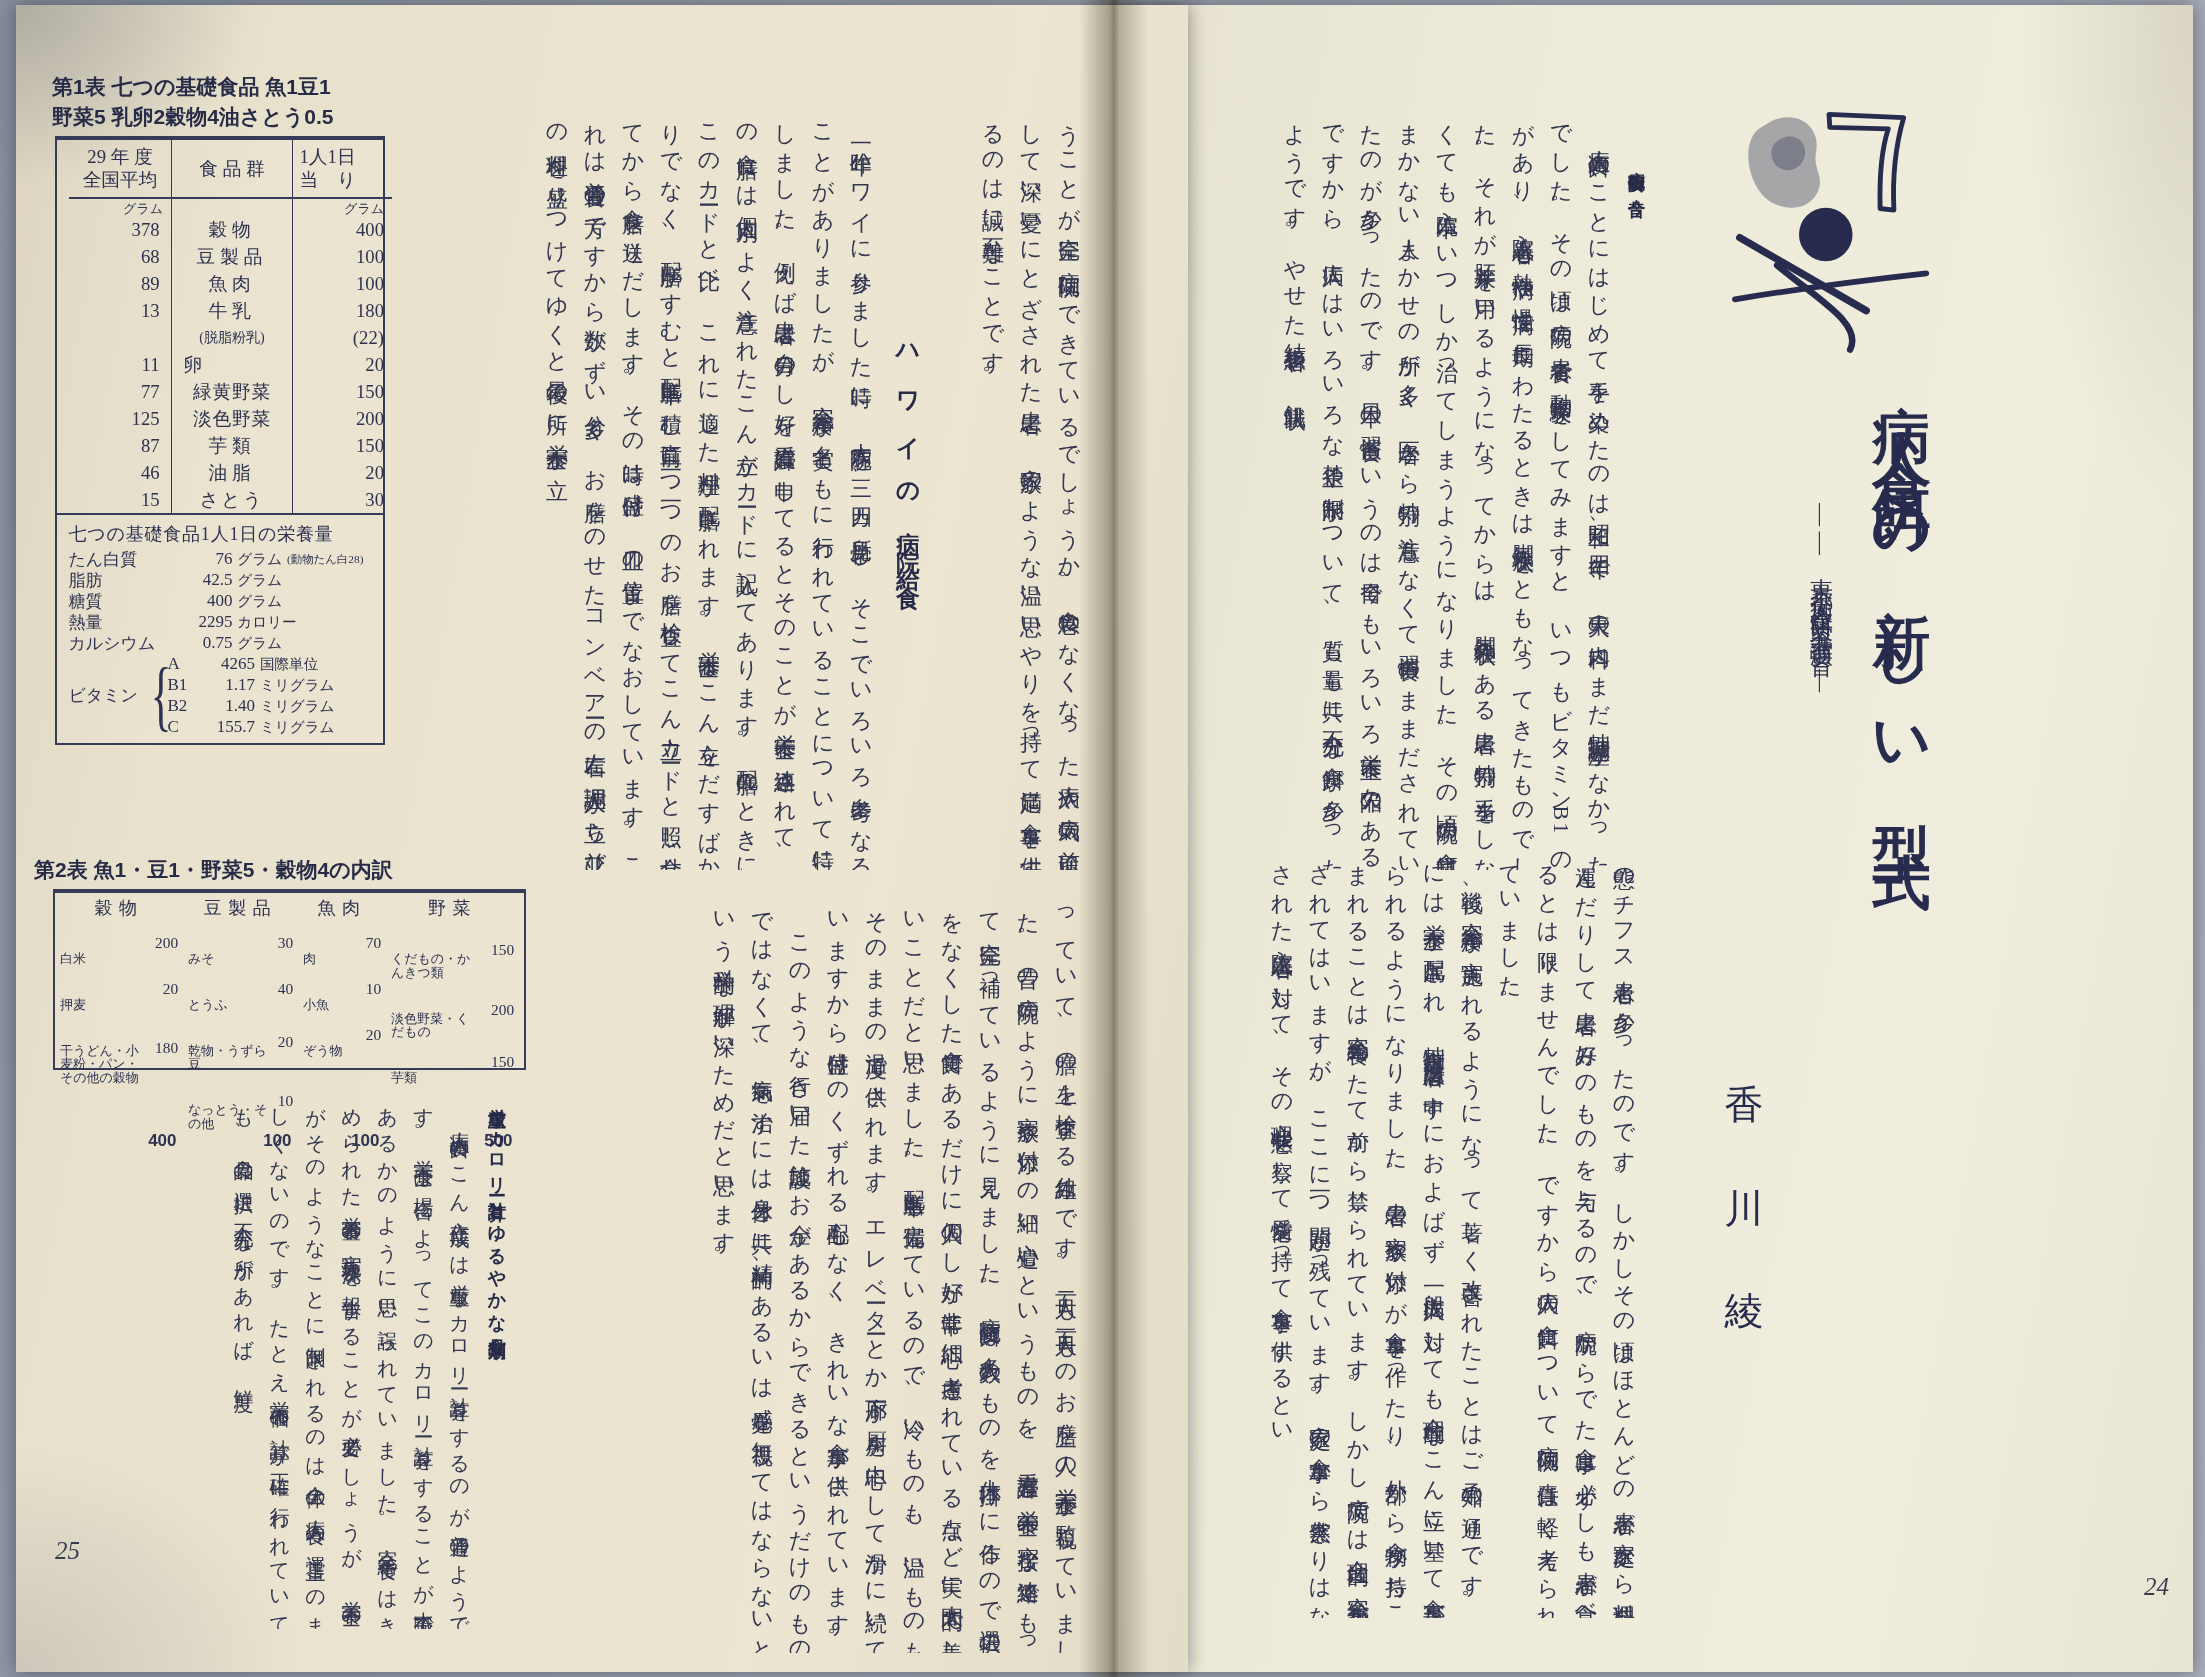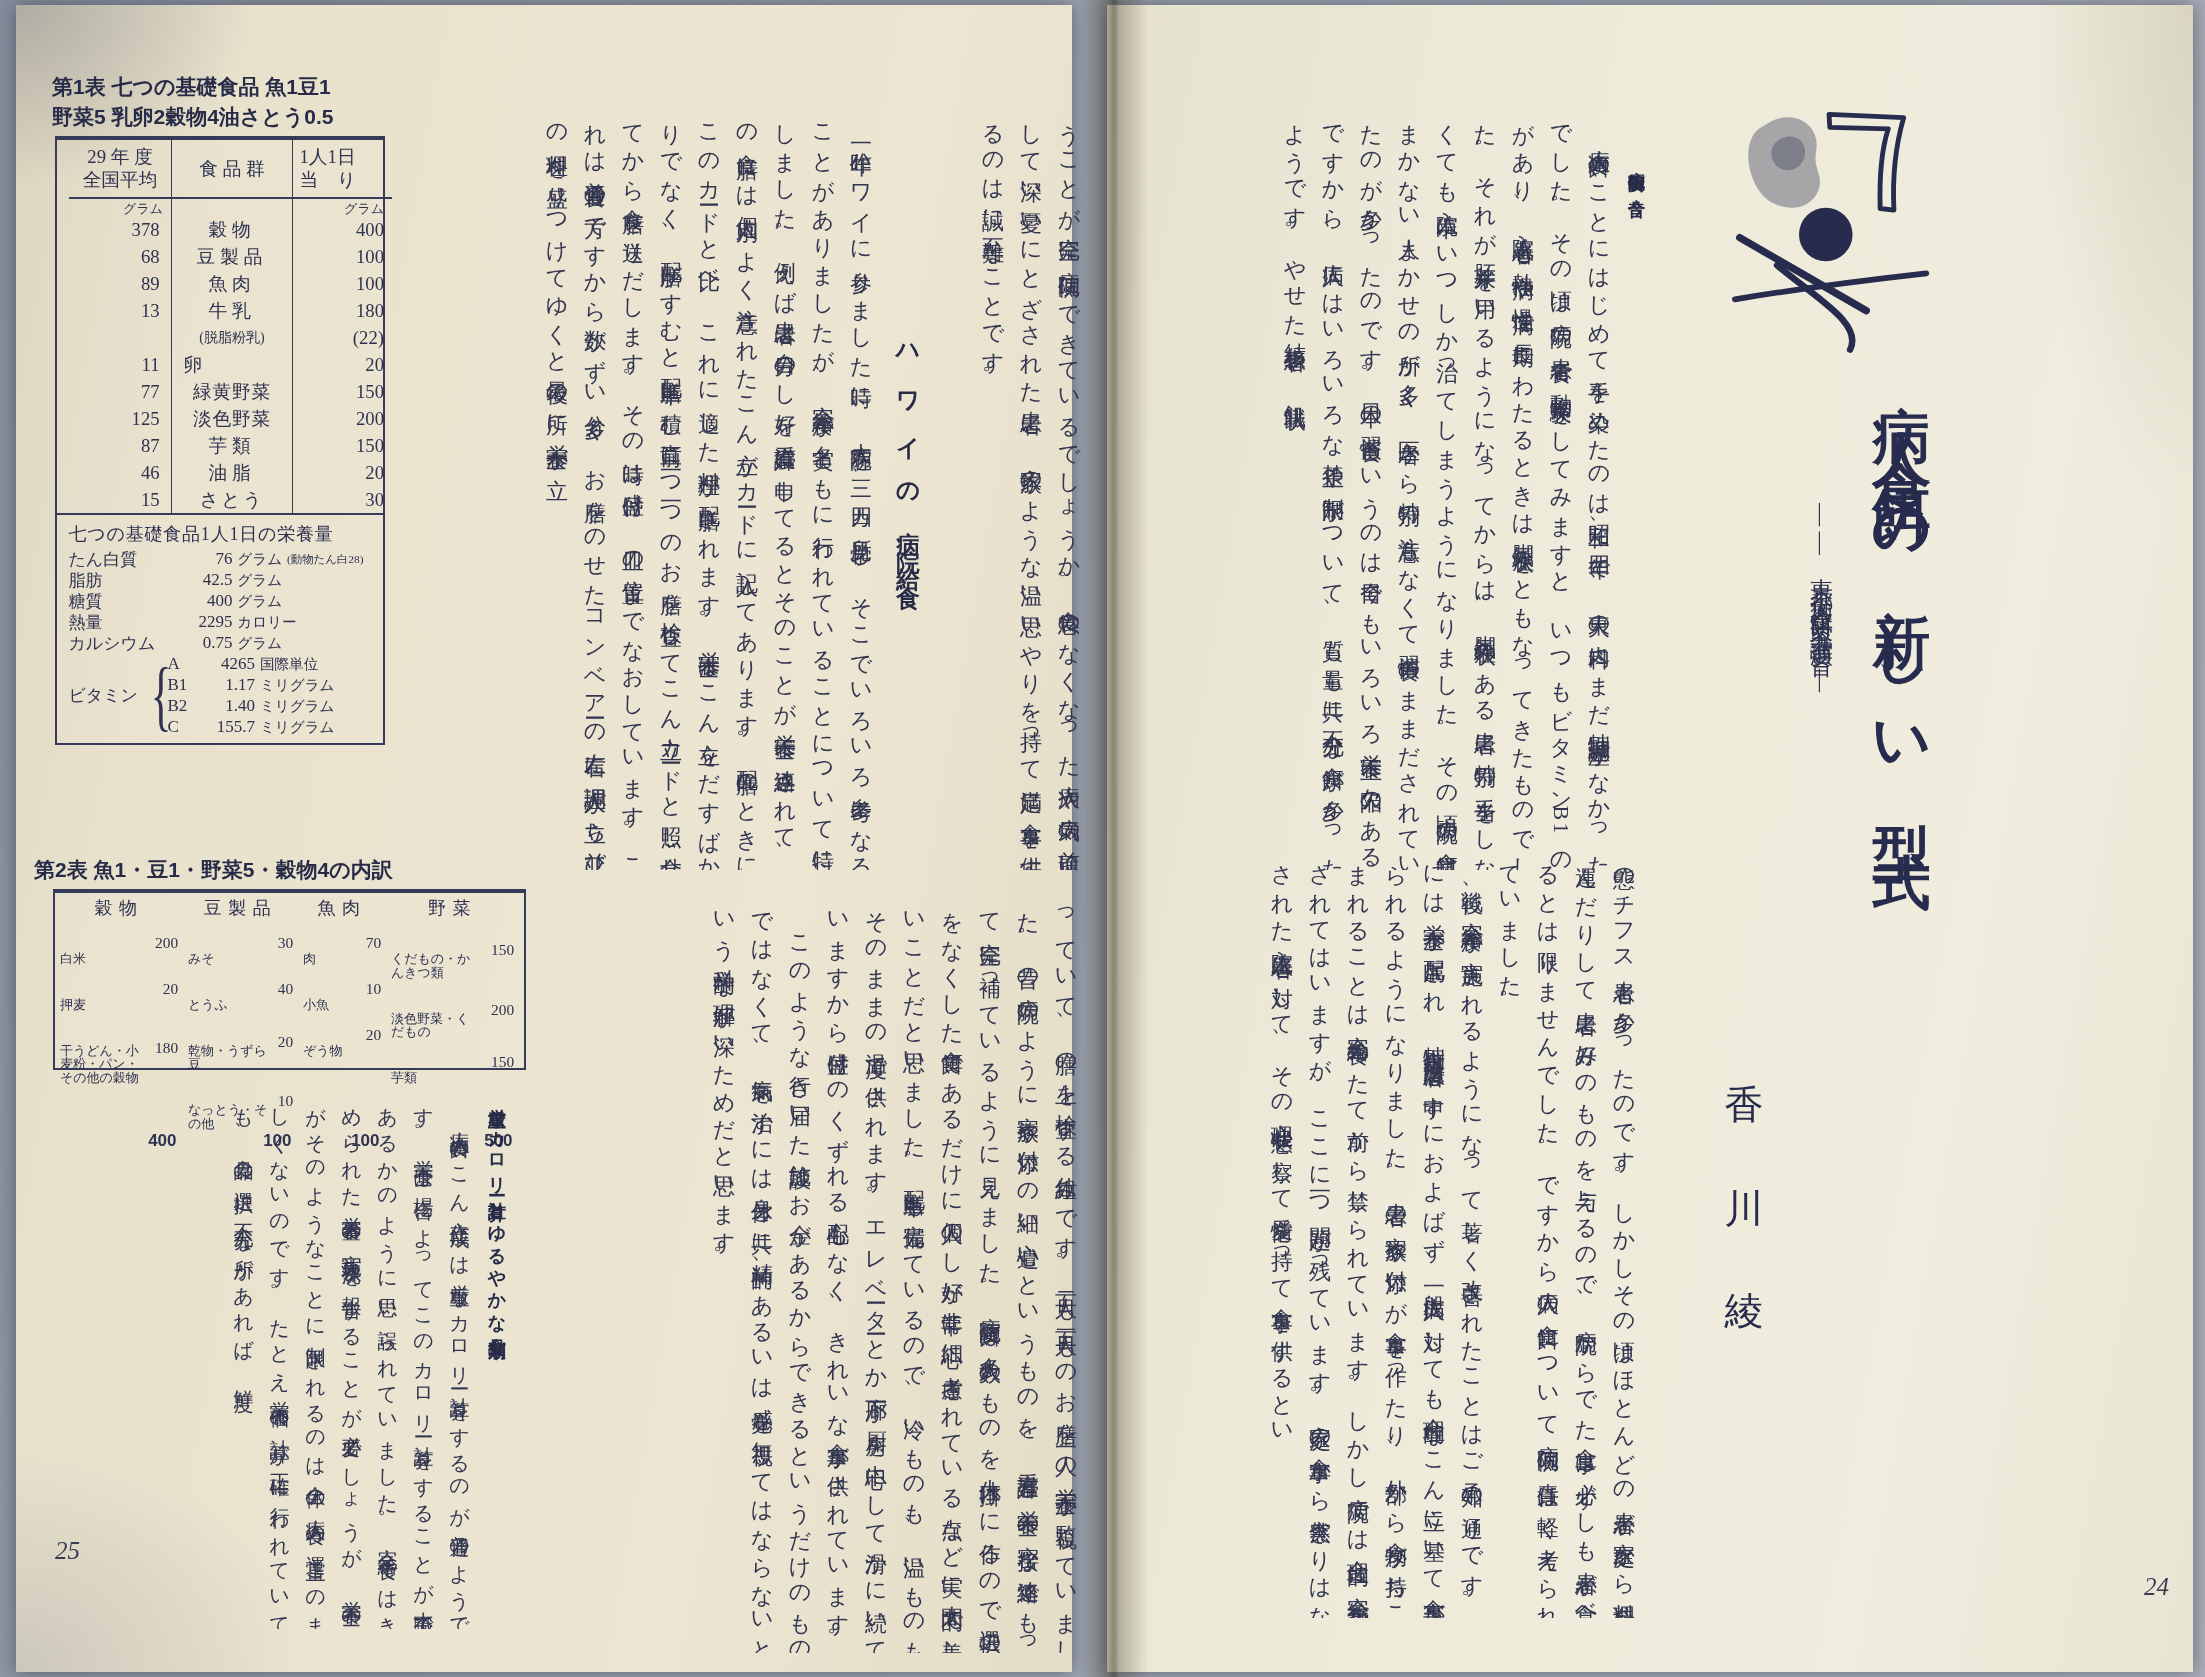--- a/index.html
+++ b/index.html
@@ -3,21 +3,21 @@
 <meta charset="utf-8">
 <style>
   html,body{margin:0;padding:0;}
   body{
     width:2205px;height:1678px;position:relative;overflow:hidden;
     background:linear-gradient(105deg,#868e9d 0%,#9aa1ae 40%,#aab0bb 100%);
     font-family:"Liberation Serif","DejaVu Serif",serif;
   }
   .page{position:absolute;top:4.9px;height:1667px;box-shadow:0 0 18px rgba(20,22,35,.45);}
   #page-left{
-    left:16px;width:1056px;
+    left:16px;width:1172px;
     background:linear-gradient(100deg,#ddd5bf 0%,#e8e2cd 18%,#ebe5d2 70%,#e3dcc6 100%);
   }
   #page-left:before{content:"";position:absolute;inset:0;pointer-events:none;
     background:radial-gradient(341px 260px at 0% 0%,rgba(90,95,110,.35),rgba(0,0,0,0) 70%),
                radial-gradient(406px 325px at 0% 100%,rgba(120,120,130,.25),rgba(0,0,0,0) 70%);}
   #page-right{
     left:1107px;width:1086px;
     background:linear-gradient(100deg,#e6e1cf 0%,#edead9 30%,#f0edde 75%,#e9e5d4 100%);
   }
   #page-right:before{content:"";position:absolute;inset:0;pointer-events:none;

